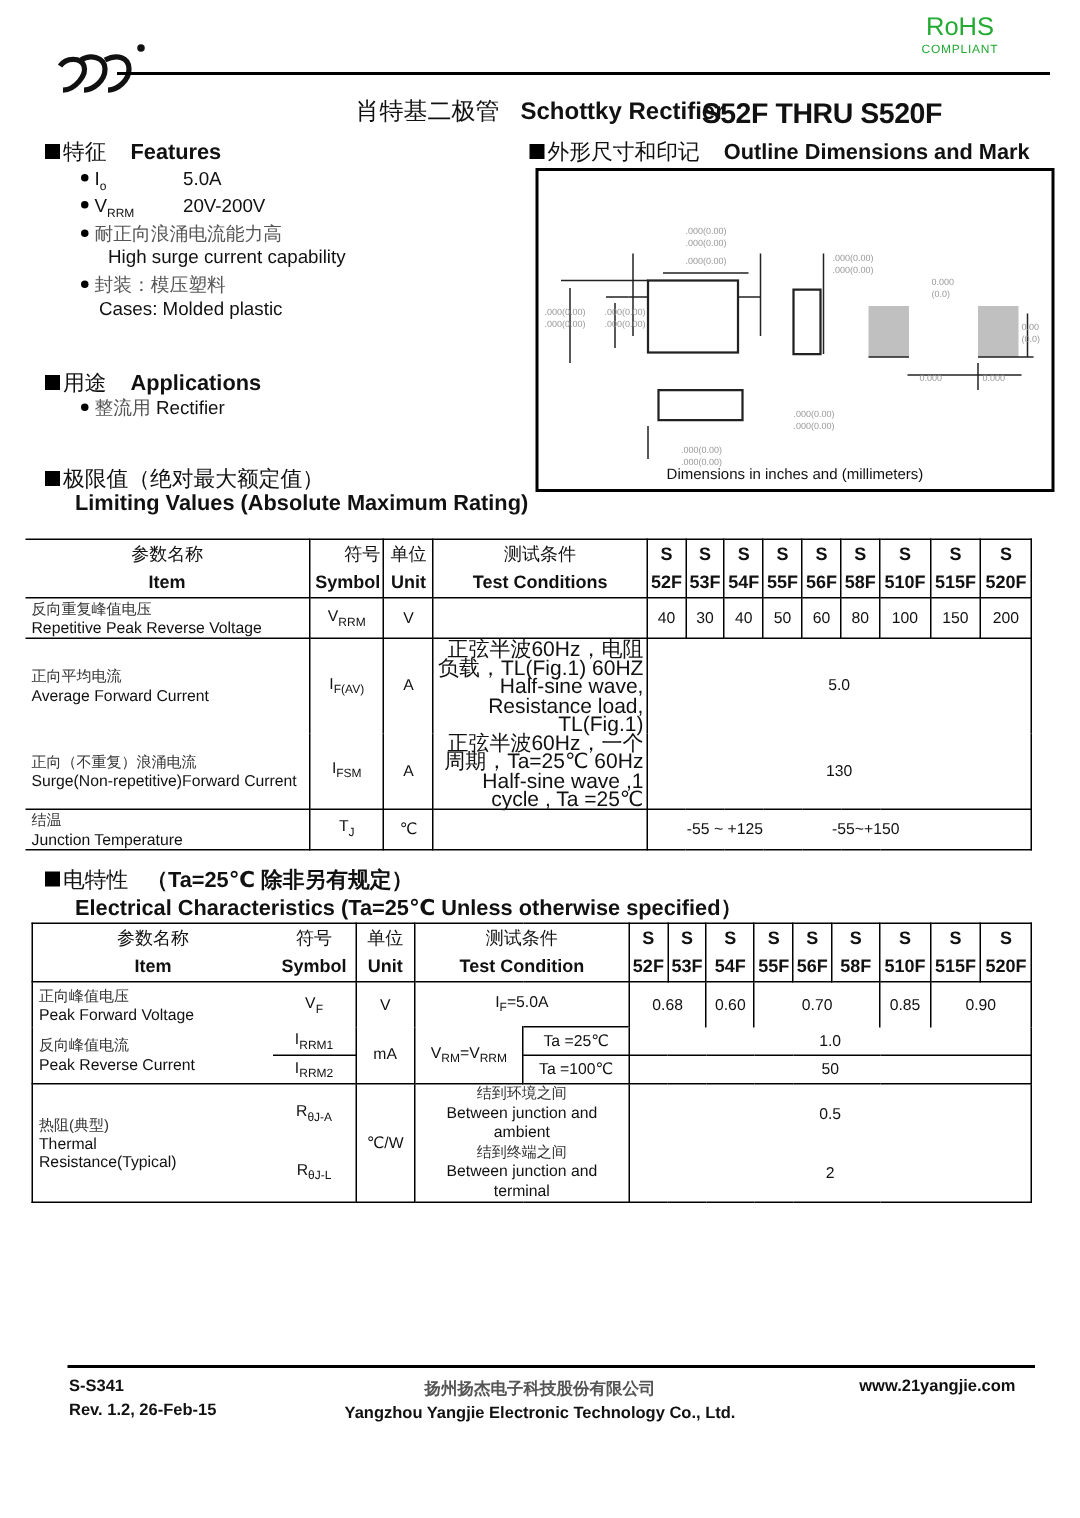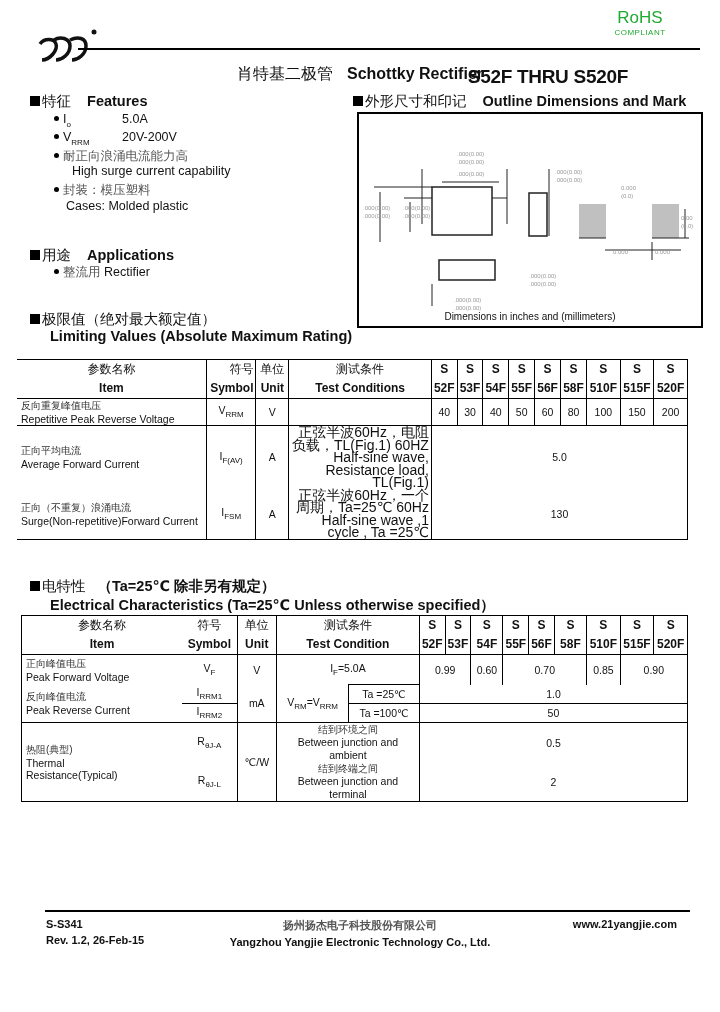--- a/index.html
+++ b/index.html
@@ -197,20 +197,28 @@
     <td class="cond" style="border-bottom:none;">正弦半波60Hz，电阻负载，TL(Fig.1) 60HZ Half-sine wave, Resistance load, TL(Fig.1)</td>
     <td colspan="9" style="border-bottom:none;">5.0</td>
   </tr>
   <tr style="height:41px;">
     <td class="item" style="border-left:none;border-top:none;"><span class="cn-small">正向（不重复）浪涌电流</span><span>Surge(Non-repetitive)Forward Current</span></td>
     <td style="border-top:none;"><span>I</span><sub>FSM</sub></td>
     <td style="border-top:none;">A</td>
     <td class="cond" style="border-top:none;">正弦半波60Hz，一个周期，Ta=25℃ 60Hz Half-sine wave ,1 cycle , Ta =25℃</td>
     <td colspan="9" style="border-top:none;">130</td>
   </tr>
+  <tr style="height:27px;">
+    <td class="item" style="border-left:none;"><span class="cn-small">结温</span><span>Junction   Temperature</span></td>
+    <td><span>T</span><sub>J</sub></td>
+    <td>℃</td>
+    <td></td>
+    <td colspan="4" style="border-right:none;">-55 ~ +125</td>
+    <td colspan="5" style="border-left:none;text-align:left;padding-left:20px;">-55~+150</td>
+  </tr>
 </tbody>
   </table>
 
 <div class="abs sec" style="left:30px;top:577px;">
   <span class="sq"></span><span class="cn">电特性</span><span>（Ta=25℃  除非另有规定）</span>
 </div>
 <div class="abs sec" style="left:50px;top:596px;">Electrical Characteristics (Ta=25℃ Unless otherwise specified）</div>
 
 <table class="ec" style="left:21px;top:615px;width:667px;">
   <colgroup>
@@ -243,21 +251,21 @@
     <th><span>S</span><br><span>58F</span></th>
     <th><span>S</span><br><span>510F</span></th>
     <th><span>S</span><br><span>515F</span></th>
     <th><span>S</span><br><span>520F</span></th>
   </tr>
   <tr style="height:30px;">
     <td class="item" style="border-bottom:none;border-right:none;"><span class="cn-small">正向峰值电压</span><span>Peak Forward Voltage</span></td>
     <td style="border-bottom:none;border-left:none;"><span>V</span><sub>F</sub></td>
     <td style="border-bottom:none;">V</td>
     <td colspan="2" style="border-bottom:none;"><span>I</span><sub>F</sub><span>=5.0A</span></td>
-    <td colspan="2" style="border-bottom:none;">0.99</td>
+    <td colspan="2" style="border-bottom:none;">0.68</td>
     <td style="border-bottom:none;">0.60</td>
     <td colspan="3" style="border-bottom:none;">0.70</td>
     <td colspan="1" style="border-bottom:none;border-right:none;">0.85</td>
     <td colspan="2" style="border-bottom:none;border-left:1px solid #000;">0.90</td>
   </tr>
   <tr style="height:19px;">
     <td class="item" rowspan="2" style="border-top:none;border-right:none;"><span class="cn-small">反向峰值电流</span><span>Peak Reverse Current</span></td>
     <td style="border-top:none;border-left:none;"><span>I</span><sub>RRM1</sub></td>
     <td rowspan="2" style="border-top:none;">mA</td>
     <td rowspan="2" style="border-top:none;"><span>V</span><sub>RM</sub><span>=V</span><sub>RRM</sub></td>

